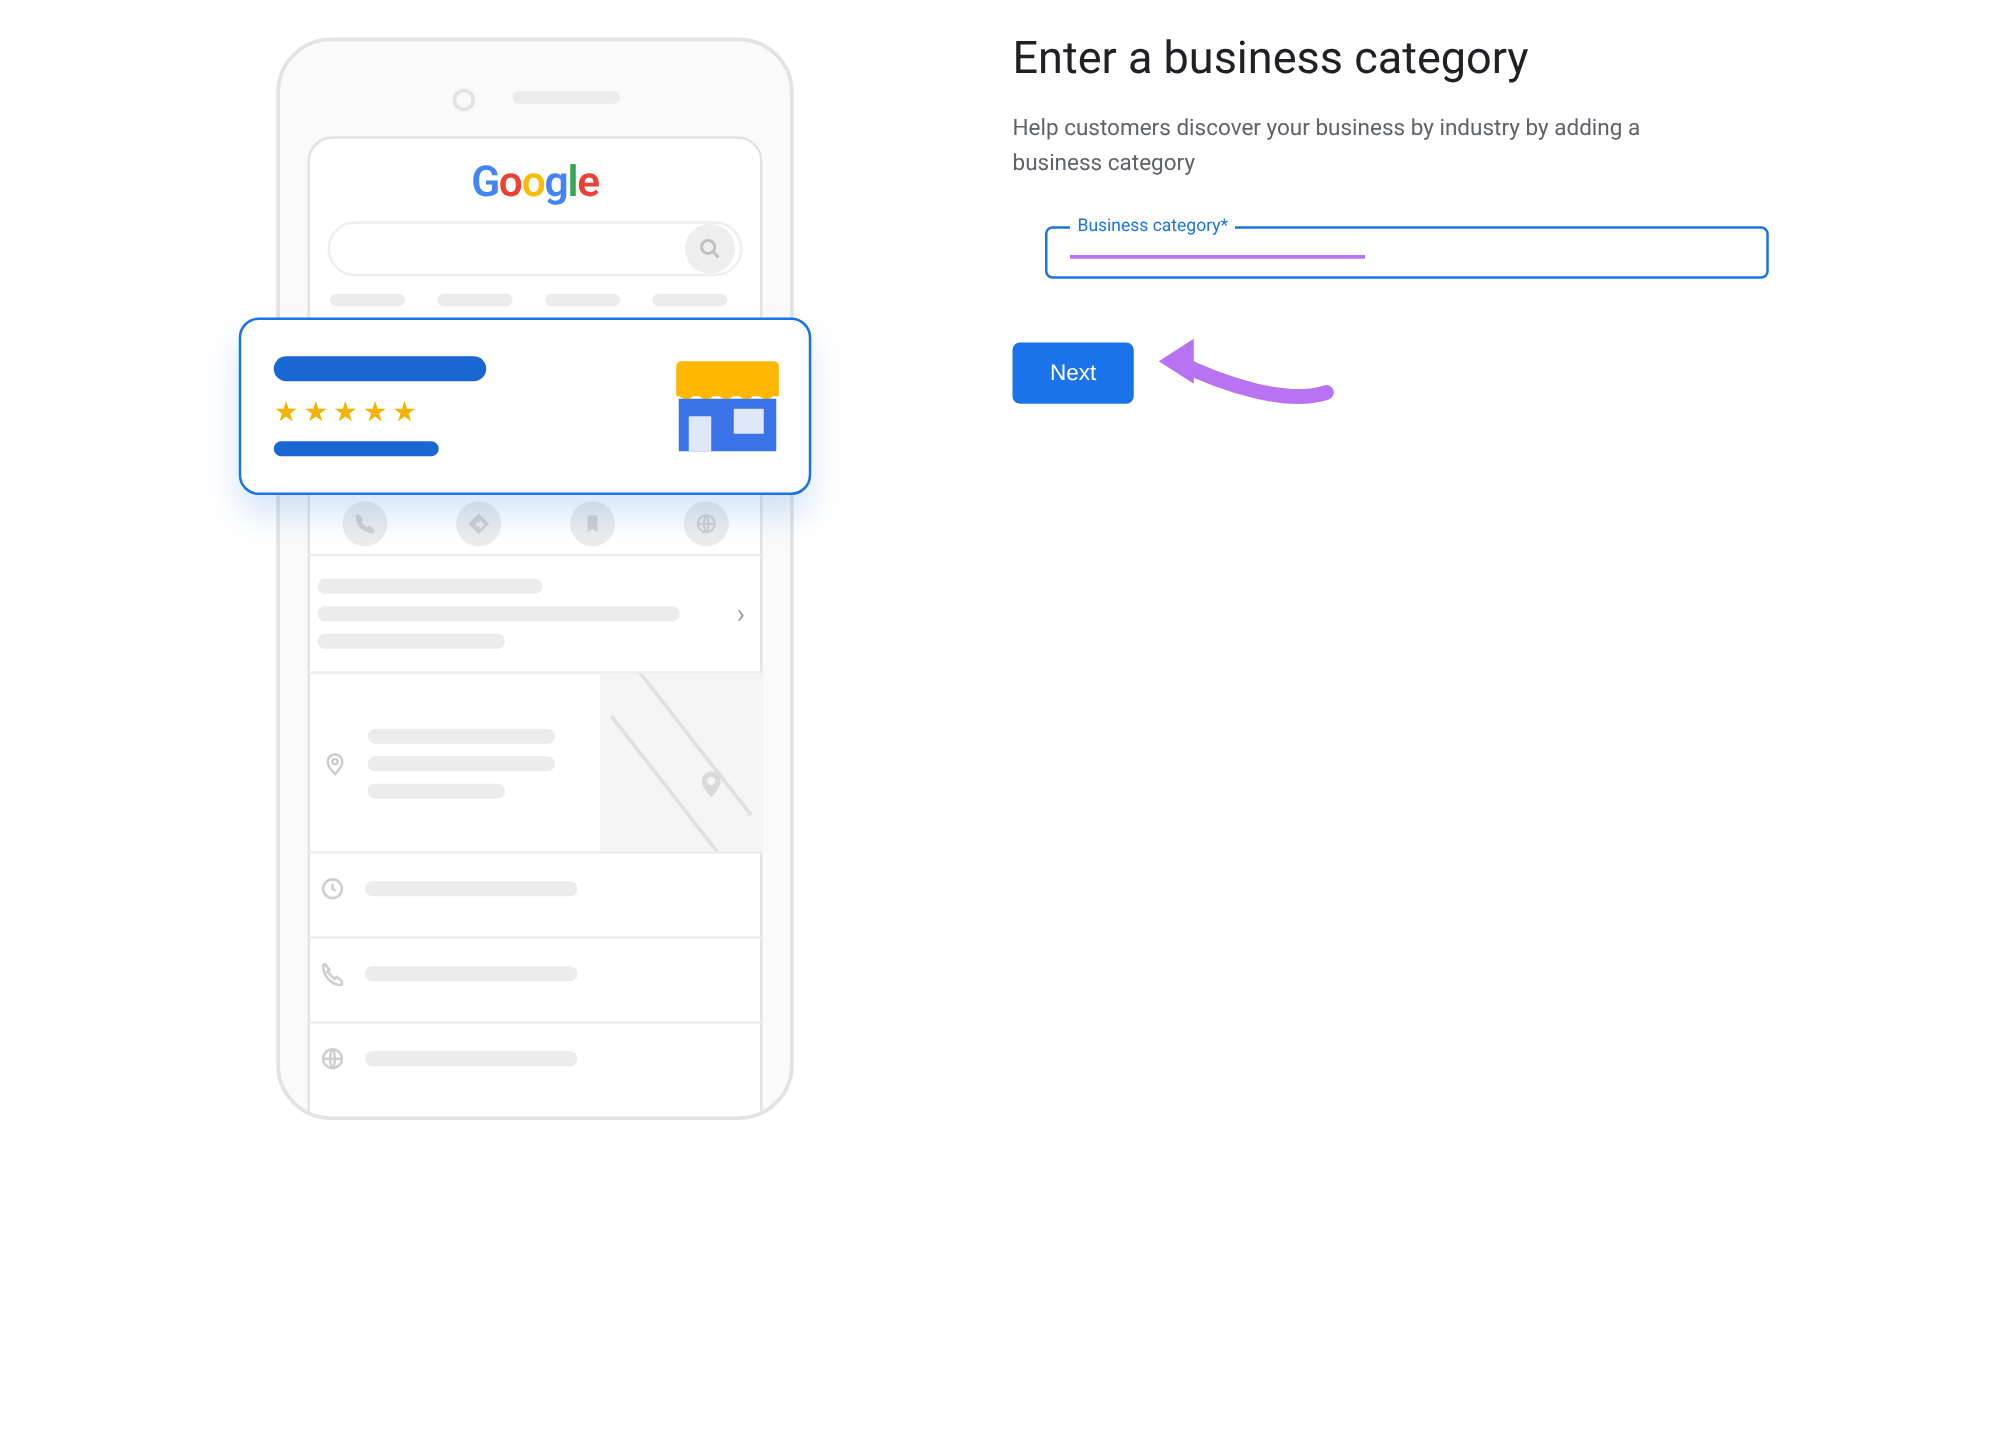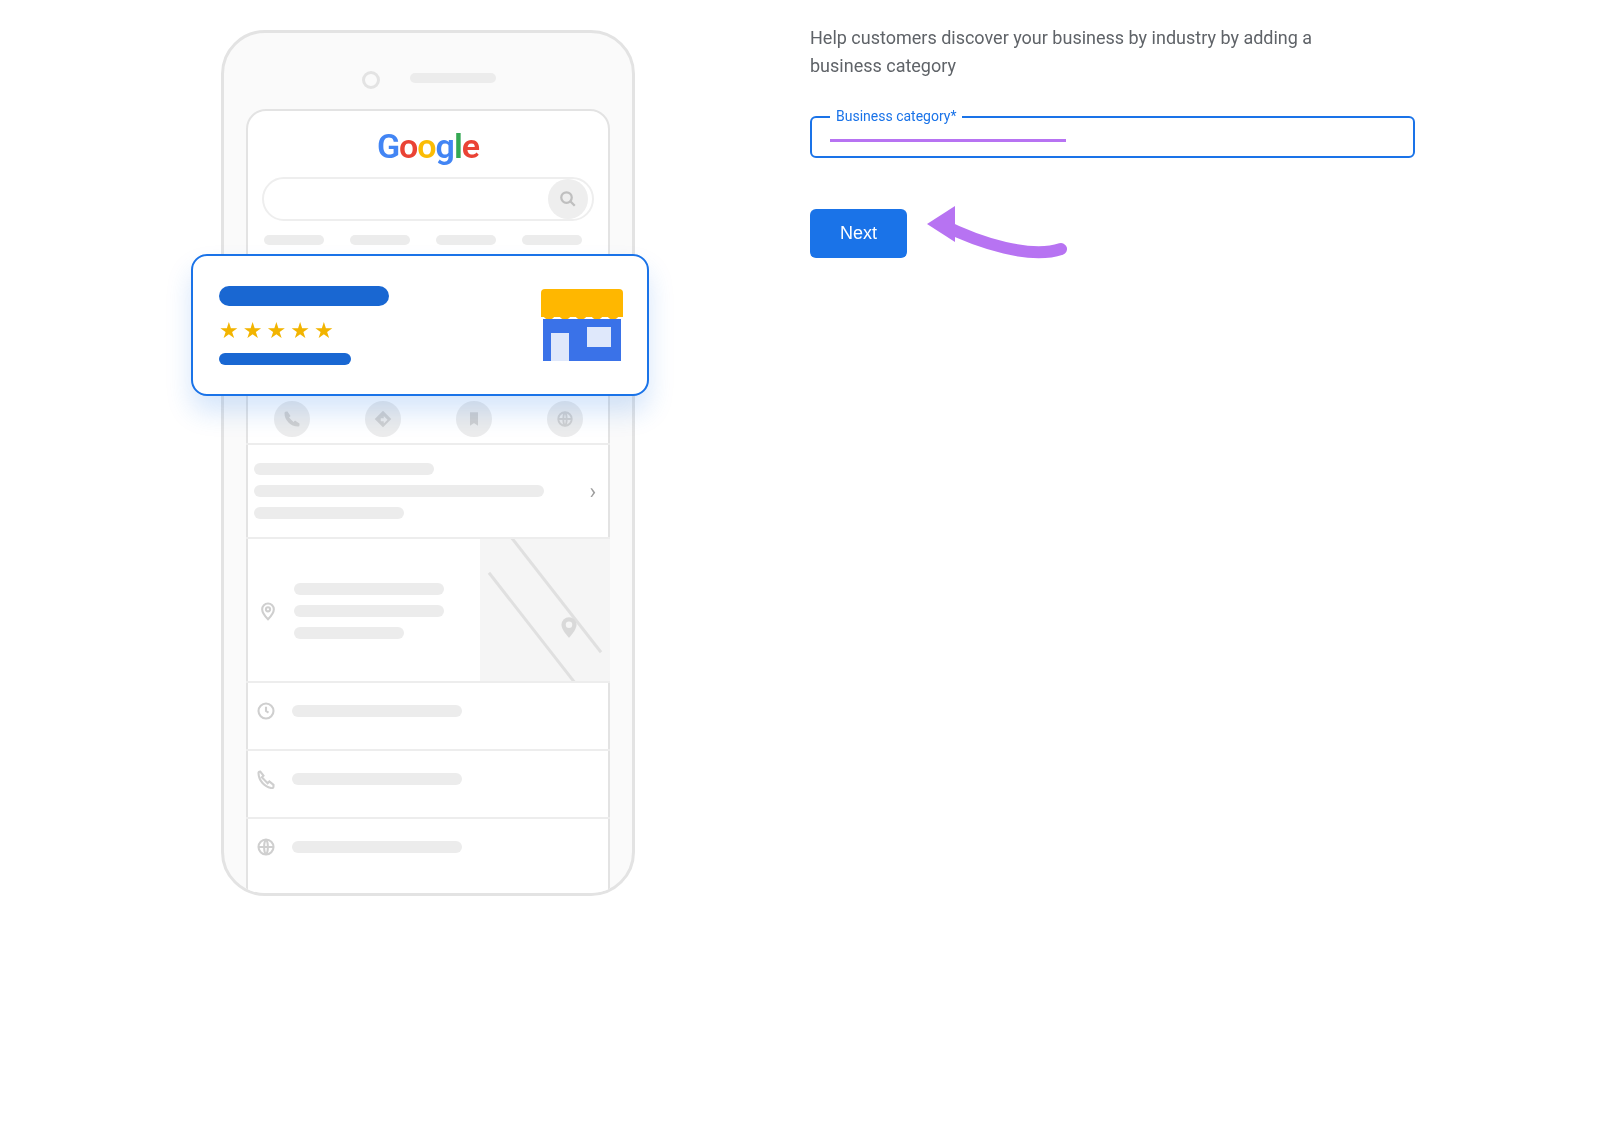--- a/index.html
+++ b/index.html
@@ -69,21 +69,21 @@
     radial-gradient(circle at 8px 0,#ffb700 6px,transparent 7px) repeat-x 0 0/16px 10px;}
   .store .body{position:absolute;top:30px;left:0;right:0;bottom:0;background:#3a72e8;}
   .store .door{position:absolute;left:8px;bottom:0;width:18px;height:28px;background:#dfe8fb;}
   .store .win{position:absolute;right:10px;top:38px;width:24px;height:20px;background:#dfe8fb;}
 
   
   .form-col{position:absolute;left:655px;top:24px;right:30px;}
   .title{font-size:36px;font-weight:400;line-height:1.25;margin:0 0 20px 0;color:var(--text);}
   .subtitle{font-size:18px;color:var(--muted);line-height:1.55;margin:0 0 36px 0;max-width:560px;}
 
-  .field{position:relative;border:2px solid var(--blue);border-radius:6px;padding:20px 18px 18px;}
+  .field{position:relative;border:2px solid var(--blue);border-radius:6px;padding:20px 18px 18px;margin-left:26px;}
   .field .legend{position:absolute;top:-10px;left:18px;background:#fff;padding:0 6px;font-size:14px;color:var(--blue);}
   .field input{border:none;outline:none;width:100%;font-size:20px;color:#3c4043;background:transparent;}
   .underline{position:absolute;left:18px;bottom:14px;width:236px;border-bottom:3px solid var(--purple);}
 
   .helper{margin:16px 0 0 18px;font-size:16px;color:var(--hint);}
   .next-row{margin-top:40px;display:flex;align-items:flex-end;gap:14px;}
   .btn-next{background:var(--blue);color:#fff;border:none;border-radius:6px;font-size:18px;font-weight:500;padding:14px 30px;cursor:pointer;}
 
   
   .arrow-wrap{position:relative;width:150px;height:60px;}
@@ -220,20 +220,21 @@
       <div class="store">
         <span class="awning"></span>
           <span class="body"></span>
           <span class="door"></span>
           <span class="win"></span>
       </div>
     </div>
   </div>
 
   <div class="form-col">
+    <h1 class="title">Enter a business category</h1>
     <p class="subtitle">Help customers discover your business by industry by adding a business category</p>
 
     <div class="field">
       <span class="legend">Business category*</span>
       <span class="underline"></span>
     </div>
 
     <div class="next-row">
       <button class="btn-next">Next</button>
       <span class="arrow-wrap">

